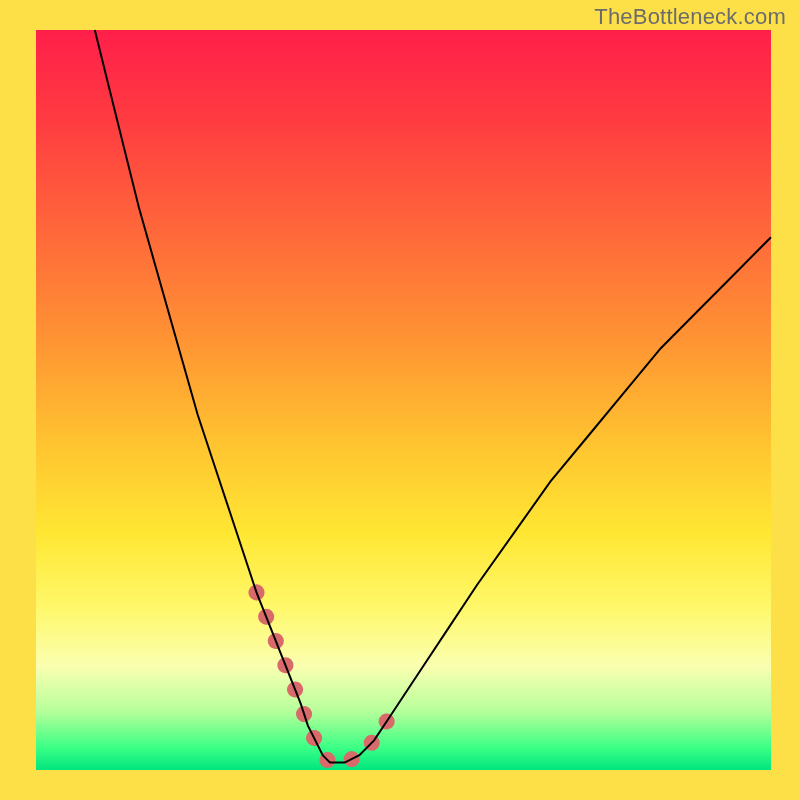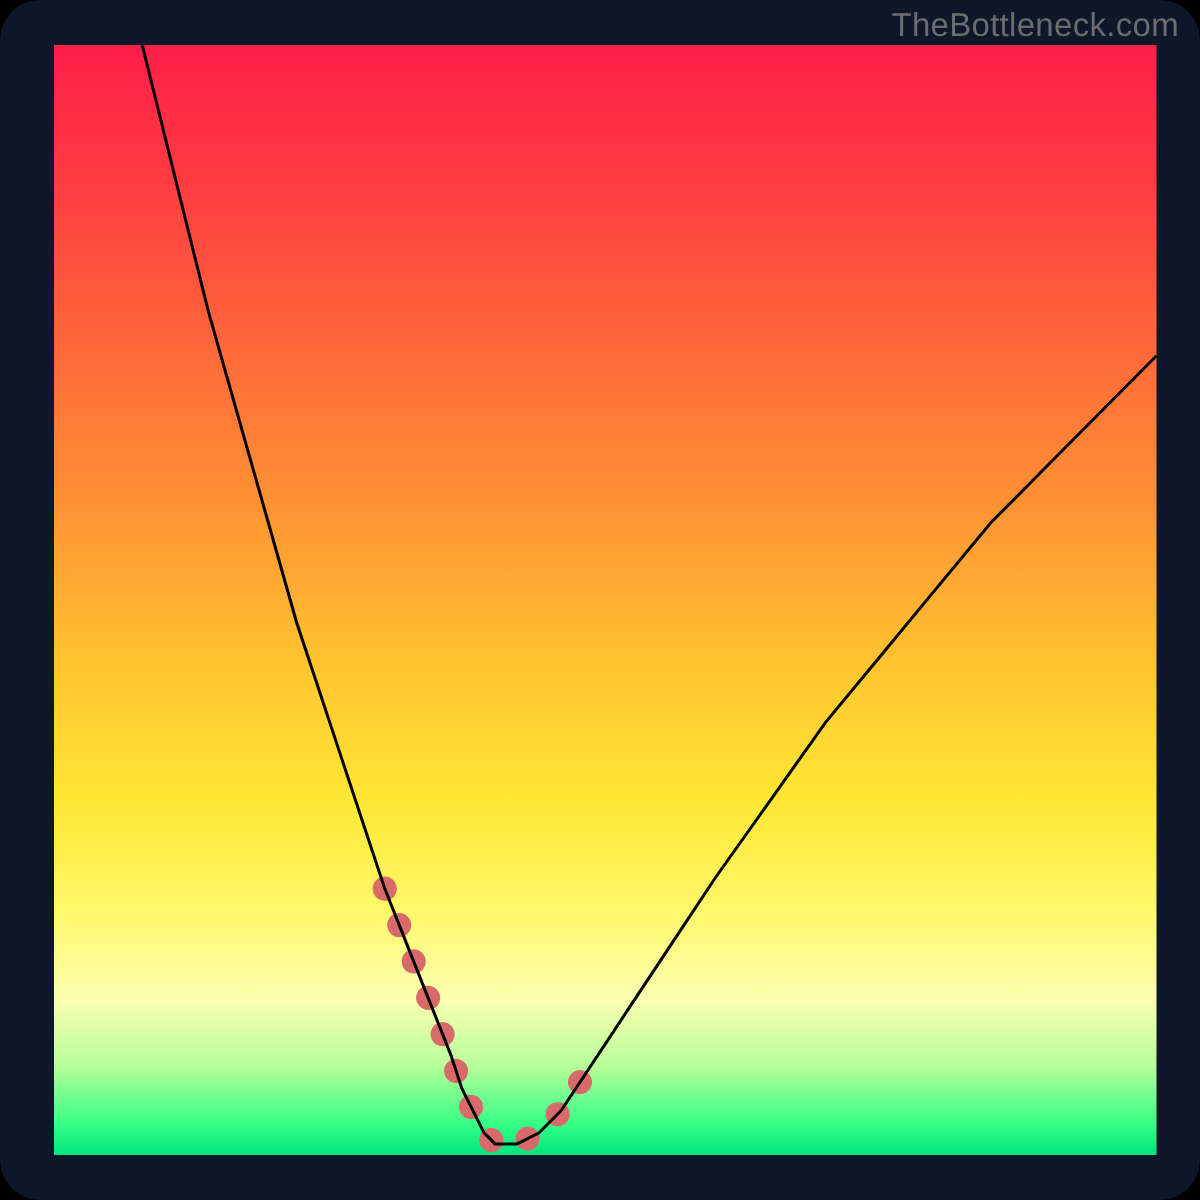--- a/index.html
+++ b/index.html
@@ -9,22 +9,21 @@
     height: 800px;
     background: #000;
     overflow: hidden;
   }
   .frame {
     position: absolute;
     left: 0;
     top: 0;
     width: 800px;
     height: 800px;
-    background: #0f172a;
-    border-radius: 27px;
+    background: #fde047;
   }
   .plot {
     position: absolute;
     left: 36px;
     top: 30px;
     width: 735px;
     height: 740px;
     
     background: linear-gradient(to bottom,
       #ff1f4a 0%,

